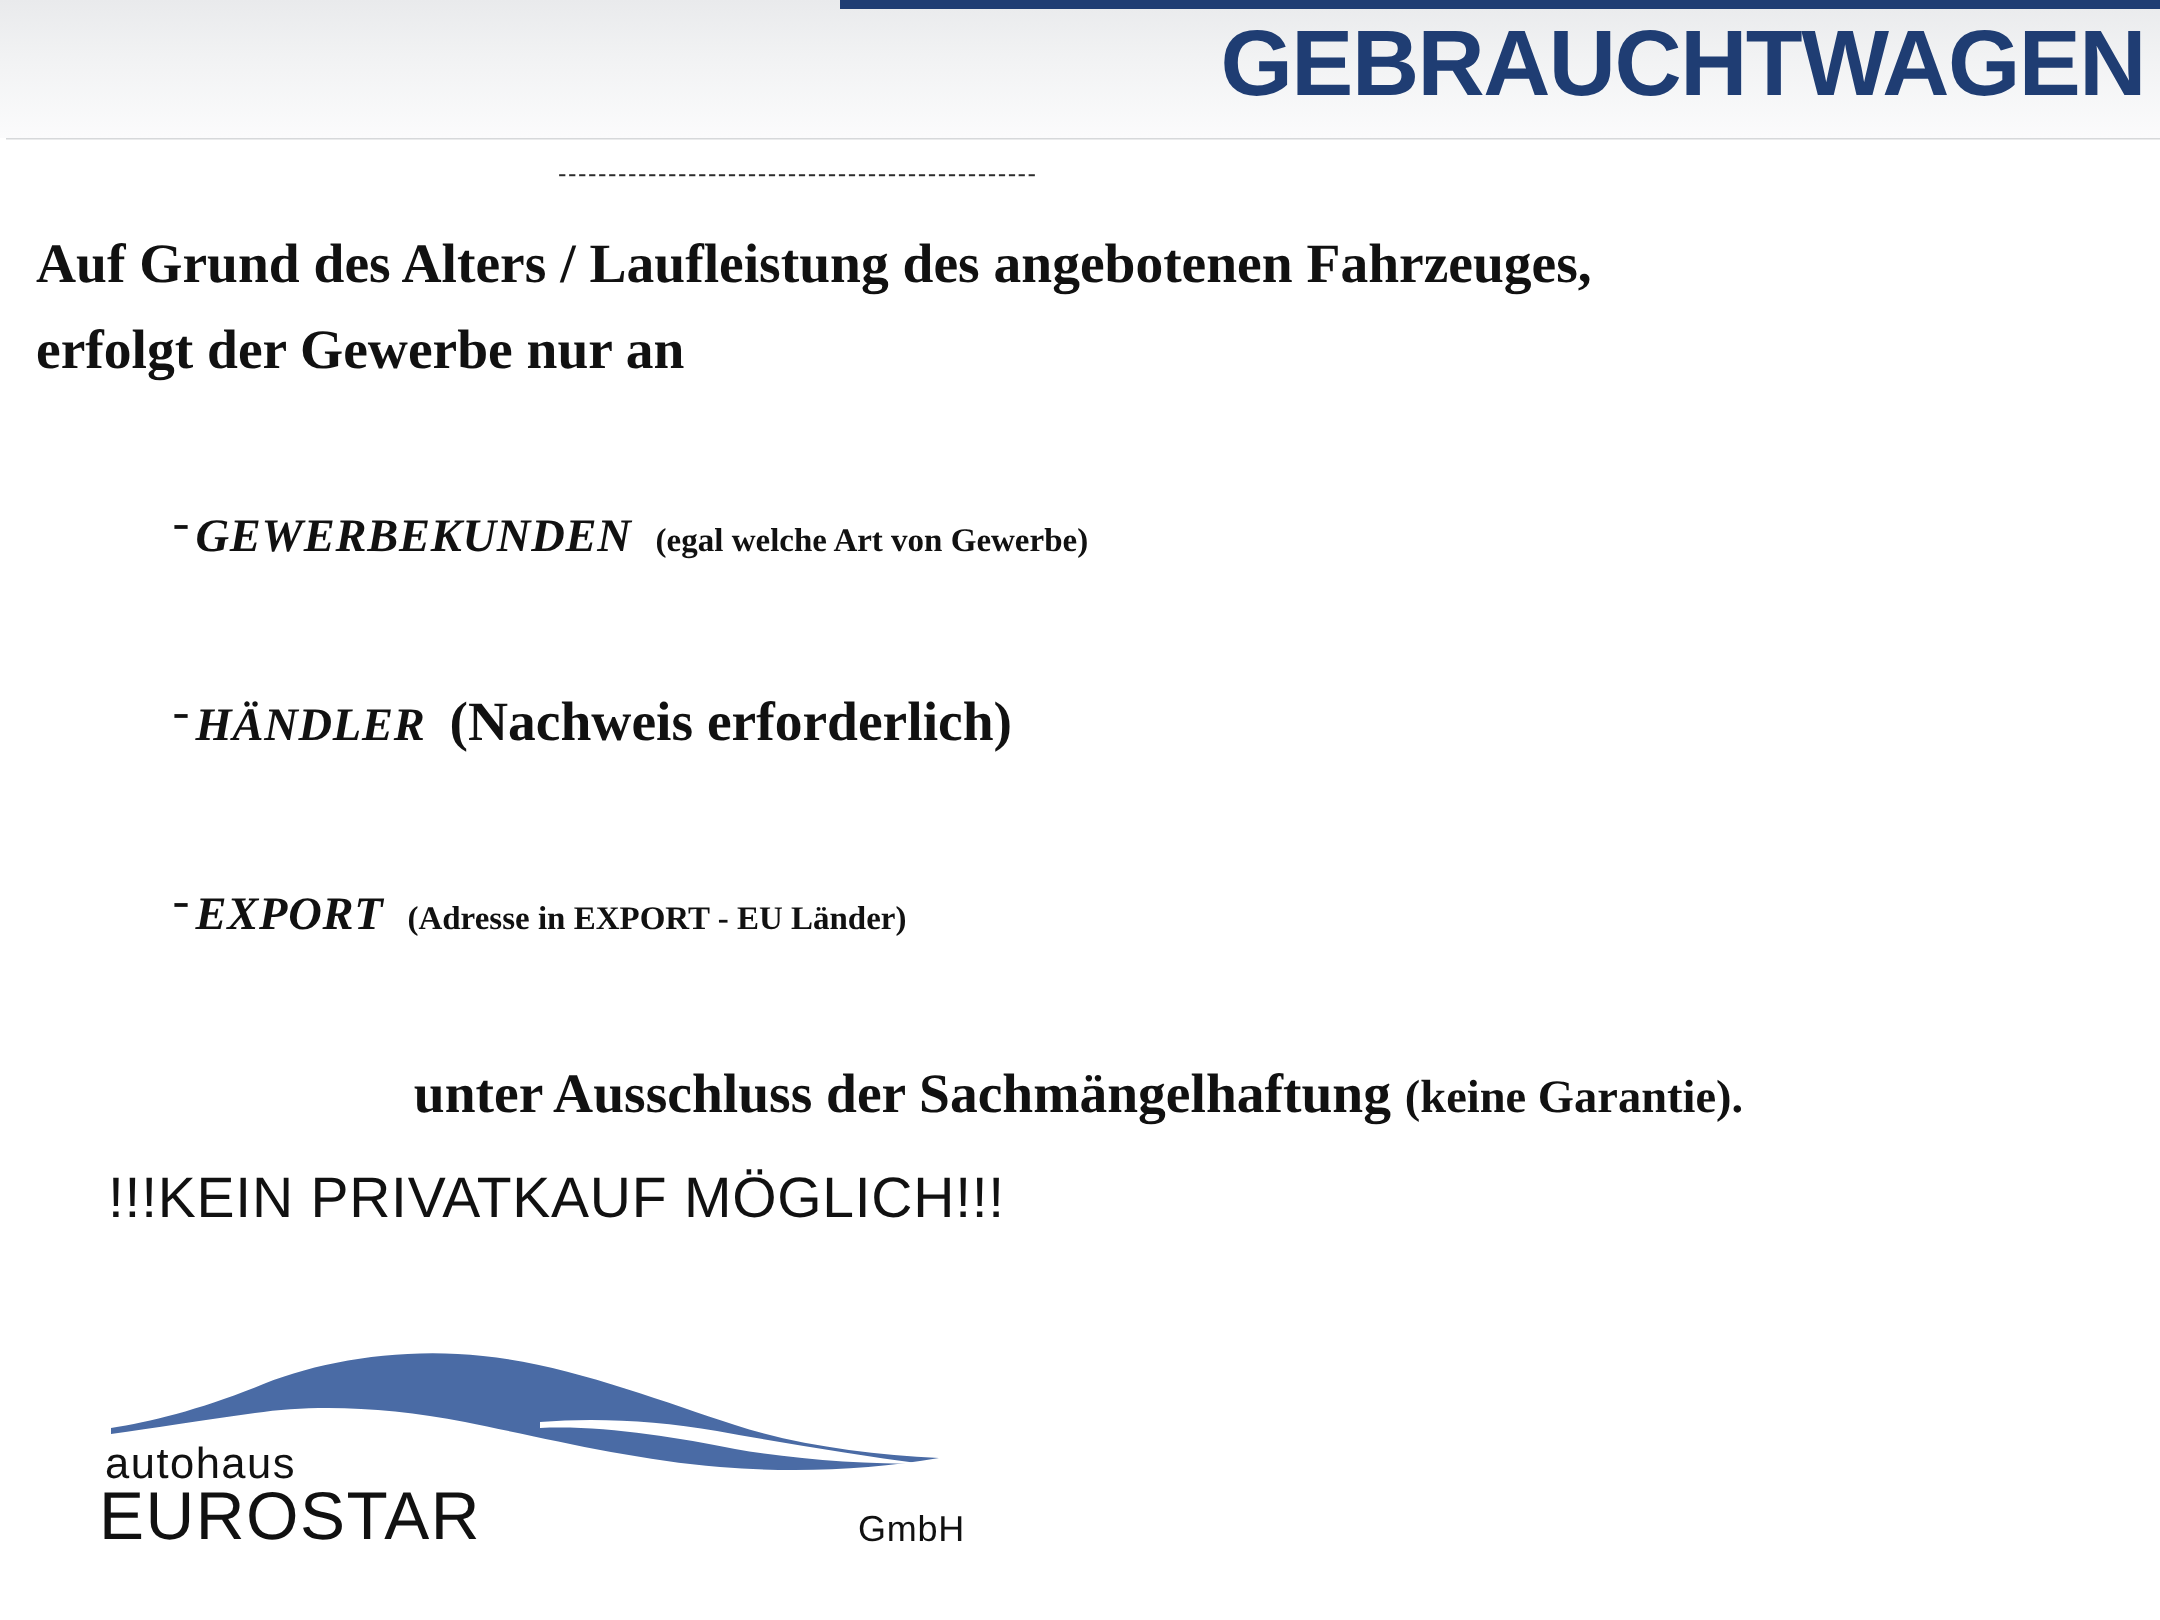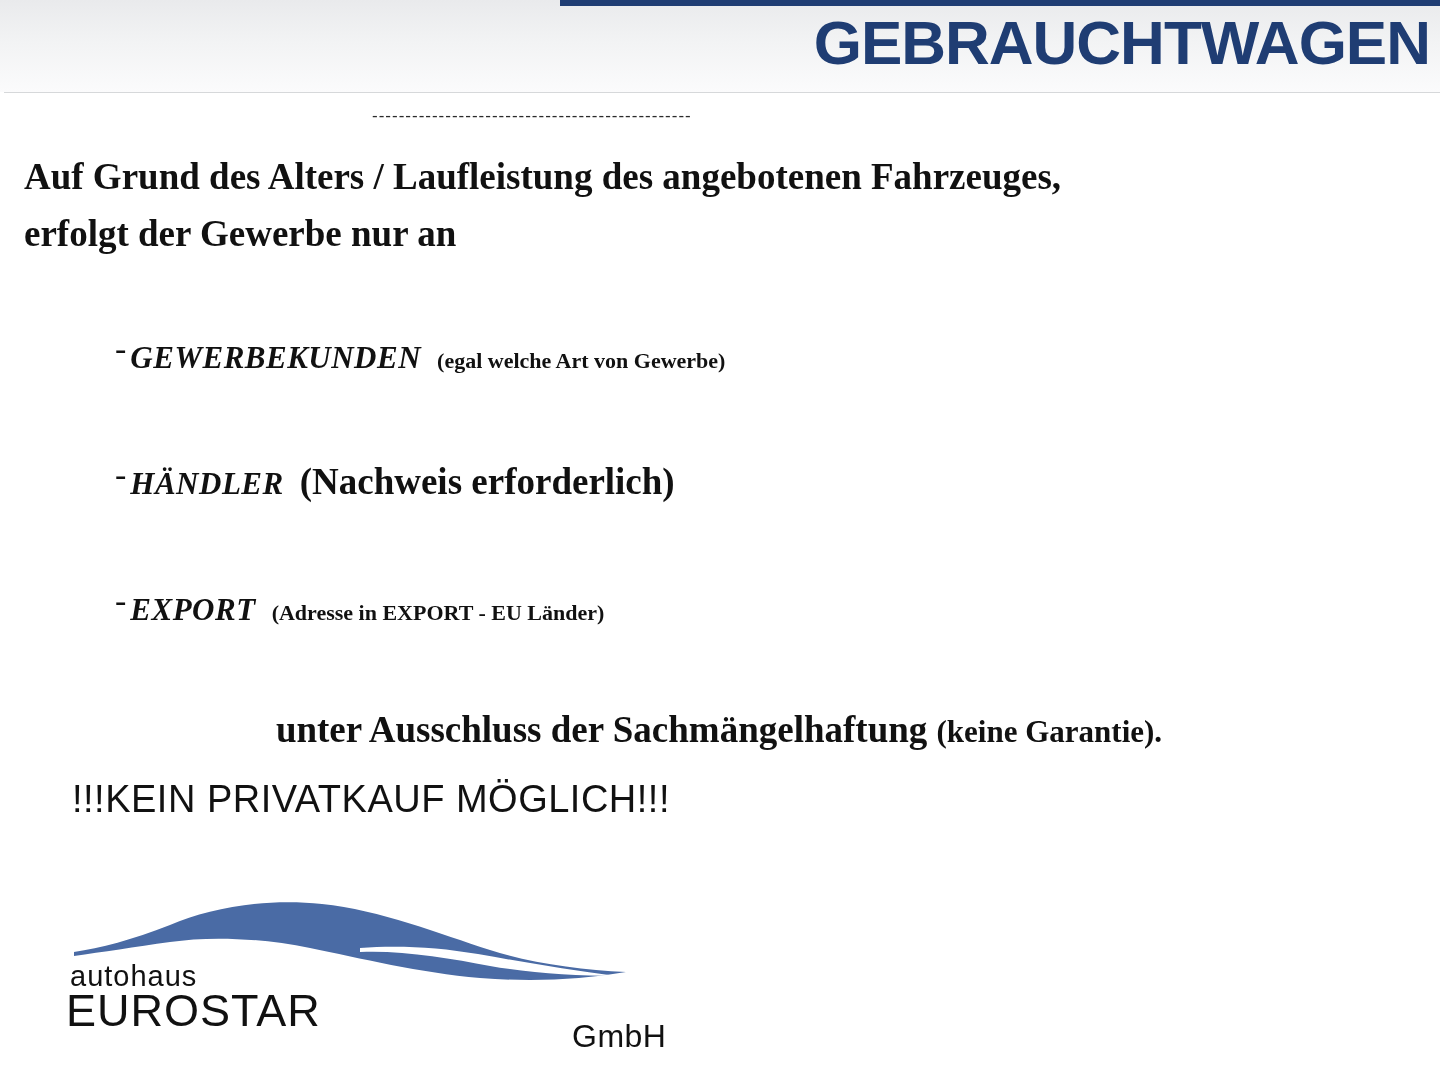--- a/index.html
+++ b/index.html
@@ -176,23 +176,23 @@
     left: 6px;
     top: 95px;
     font-family: Liberation Sans, sans-serif;
     font-size: 45px;
     letter-spacing: 1px;
     color: #111111;
   }
   .logo-gmbh {
     position: absolute;
     left: 512px;
-    top: 128px;
-    font-family: "Liberation Sans", sans-serif;
-    font-size: 32px;
+    top: 116px;
+    font-family: "Liberation Sans", sans-serif;
+    font-size: 24px;
     letter-spacing: 0.5px;
     color: #111111;
   }
 
   .edge-left {
     position: absolute;
     left: 0;
     top: 92px;
     width: 4px;
     height: 988px;

